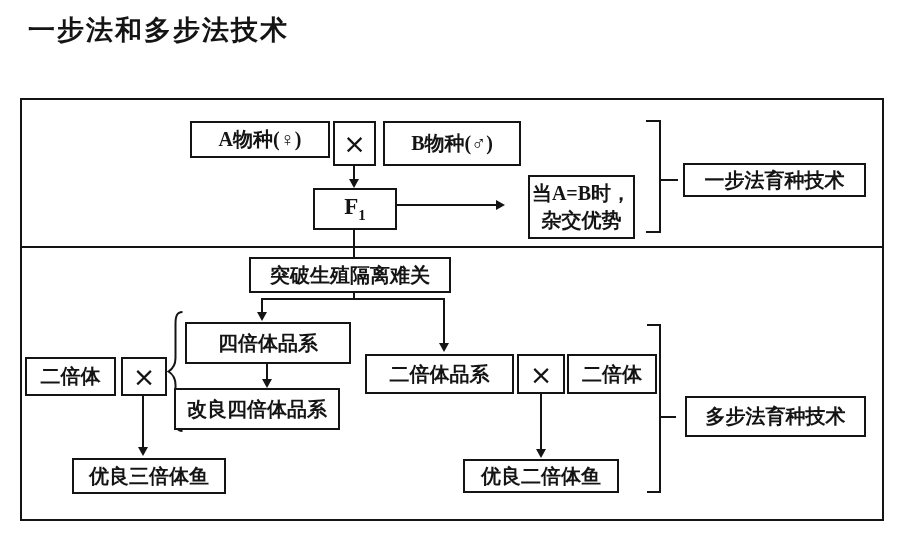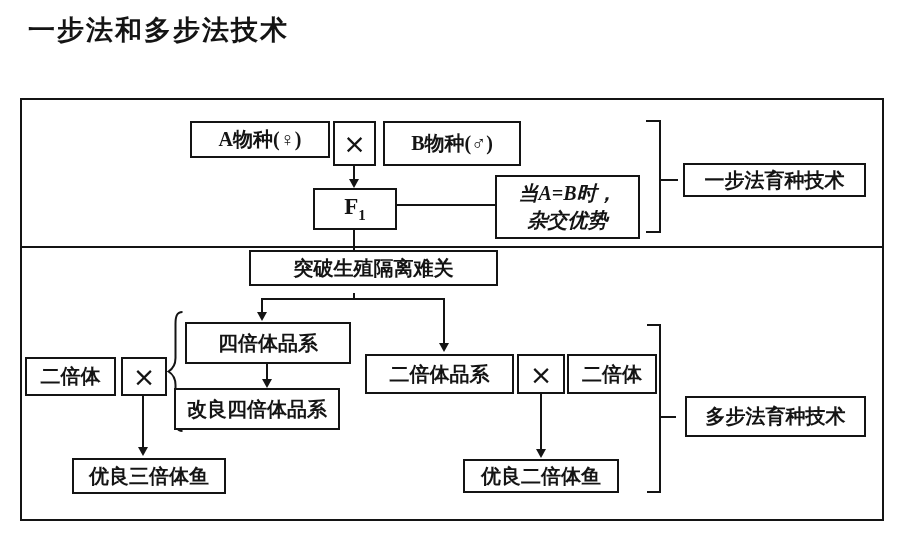--- a/index.html
+++ b/index.html
@@ -94,34 +94,34 @@
 
   <div class="box f1" style="left:313px; top:188px; width:84px; height:42px;">
     <span><span>F</span><sub>1</sub></span>
   </div>
 
   <div class="line" style="left:353px; top:230px; width:2px; height:27px;"></div>
 
   <div class="line" style="left:397px; top:204px; width:99px; height:2px;"></div>
   <div class="ah-right" style="left:496px; top:200px;"></div>
 
-  <div class="box two-line" style="left:495px; top:175px; width:145px; height:64px;font-style:italic;">
+  <div class="box two-line" style="left:528px; top:175px; width:107px; height:64px;">
     <div>当A=B时，</div>
     <div>杂交优势</div>
   </div>
 
   <div>
     <div class="line" style="left:659px; top:120px; width:2px; height:113px;"></div>
     <div class="line" style="left:646px; top:120px; width:15px; height:2px;"></div>
     <div class="line" style="left:646px; top:231px; width:15px; height:2px;"></div>
     <div class="line" style="left:661px; top:179px; width:17px; height:2px;"></div>
   </div>
   <div class="box" style="left:683px; top:163px; width:183px; height:34px;">一步法育种技术</div>
 
-  <div class="box" style="left:249px; top:250px; width:249px; height:36px;font-family:Liberation Serif, serif;">突破生殖隔离难关</div>
+  <div class="box" style="left:249px; top:257px; width:202px; height:36px;font-family:Liberation Serif, serif;">突破生殖隔离难关</div>
 
   <div class="line" style="left:353px; top:293px; width:2px; height:7px;"></div>
   <div class="line" style="left:261px; top:298px; width:184px; height:2px;"></div>
   <div class="line" style="left:261px; top:298px; width:2px; height:14px;"></div>
   <div class="ah-down" style="left:257px; top:312px;"></div>
   <div class="line" style="left:443px; top:298px; width:2px; height:45px;"></div>
   <div class="ah-down" style="left:439px; top:343px;"></div>
 
   <div class="box" style="left:25px; top:357px; width:91px; height:39px;">二倍体</div>
   <div class="box cross" style="left:121px; top:357px; width:46px; height:39px;">×</div>

